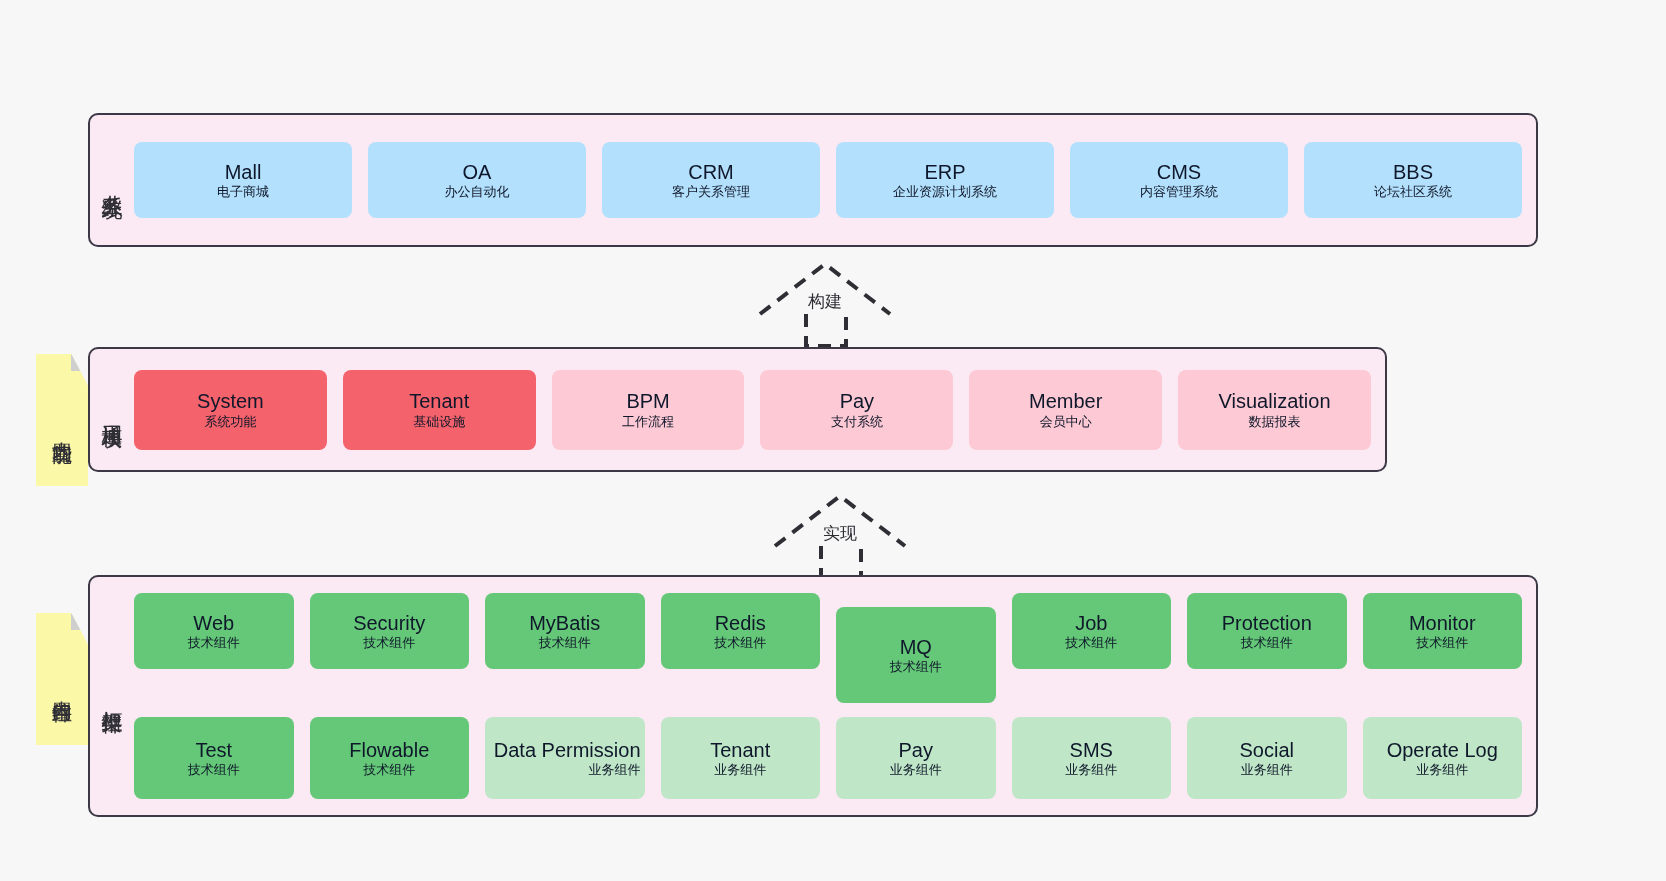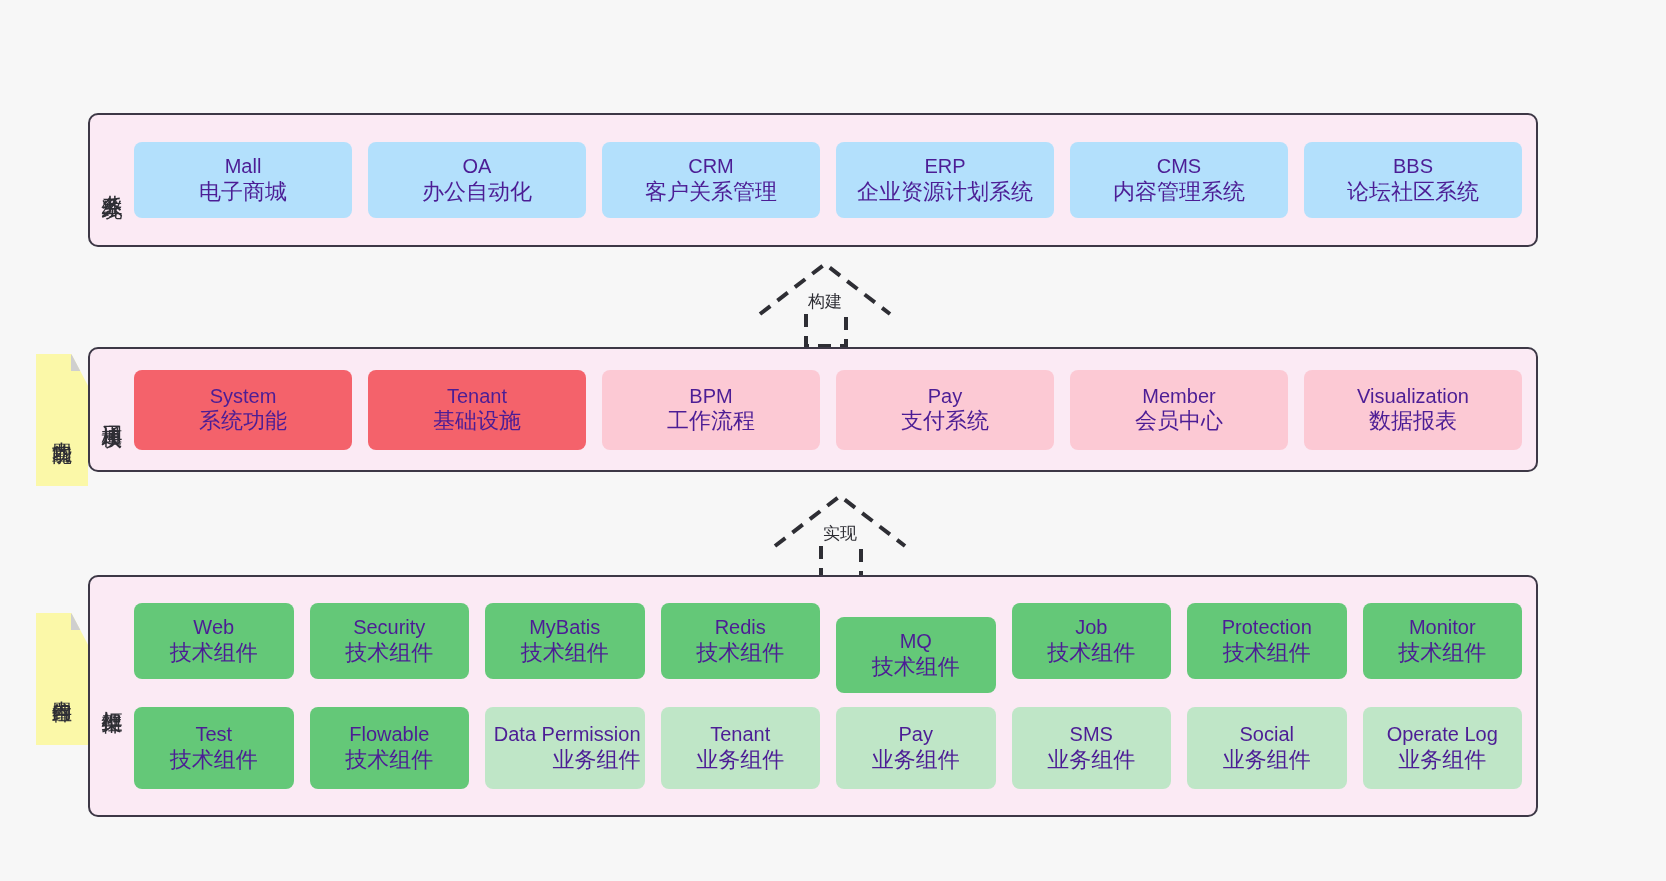--- a/index.html
+++ b/index.html
@@ -56,26 +56,26 @@
   .row > .card { flex: 1 1 0; }
 
   
   .card {
     border-radius: 8px;
     display: flex;
     flex-direction: column;
     align-items: center;
     justify-content: center;
     text-align: center;
-    color: #4c1d95;
+    color: #0f172a;
     line-height: 1.22;
     padding: 6px 4px;
   }
   .card .t1 { font-size: 20px; }
-  .card .t2 { font-size: 22px; }
+  .card .t2 { font-size: 13px; }
 
   .c-blue      { background: #b3e0fc; }
   .c-red       { background: #f4626b; }
   .c-pink      { background: #fcc9d4; }
   .c-green     { background: #64c878; }
   .c-lightgreen{ background: #bfe6c7; }
 
   
   .note {
     position: absolute;
@@ -166,21 +166,21 @@
       <polyline points="56,56 56,88 96,88 96,56" fill="none" stroke="#2e2e34" stroke-width="4" stroke-dasharray="13,9" stroke-linecap="butt"></polyline>
     </svg>
     <div class="conn-label">构建</div>
   </div>
 
   <div class="note" id="note-common" style="left:36px; top:354px; height:132px;">
     <div class="note-fold"></div>
     <span>内置功能</span>
   </div>
 
-  <div class="layer" id="layer-common" style="left:88px; top:347px; width:1450px; height:125px;">
+  <div class="layer" id="layer-common" style="left:88px; top:347px; width:1299px; height:125px;">
     <div class="layer-label">通用模块</div>
     <div class="layer-body">
       <div class="row" id="row-common">
           <div class="card c-red" style="height: 80px;">
             <div class="t1">System</div>
             <div class="t2">系统功能</div>
           </div>
           <div class="card c-red" style="height: 80px;">
             <div class="t1">Tenant</div>
             <div class="t2">基础设施</div>
@@ -231,21 +231,21 @@
             <div class="t2">技术组件</div>
           </div>
           <div class="card c-green" style="height: 76px;">
             <div class="t1">MyBatis</div>
             <div class="t2">技术组件</div>
           </div>
           <div class="card c-green" style="height: 76px;">
             <div class="t1">Redis</div>
             <div class="t2">技术组件</div>
           </div>
-          <div class="card c-green" style="height: 76px; margin-top: 14px;">
+          <div class="card c-green" style="height: 96px; margin-top: 14px;">
             <div class="t1">MQ</div>
             <div class="t2">技术组件</div>
           </div>
           <div class="card c-green" style="height: 76px;">
             <div class="t1">Job</div>
             <div class="t2">技术组件</div>
           </div>
           <div class="card c-green" style="height: 76px;">
             <div class="t1">Protection</div>
             <div class="t2">技术组件</div>

